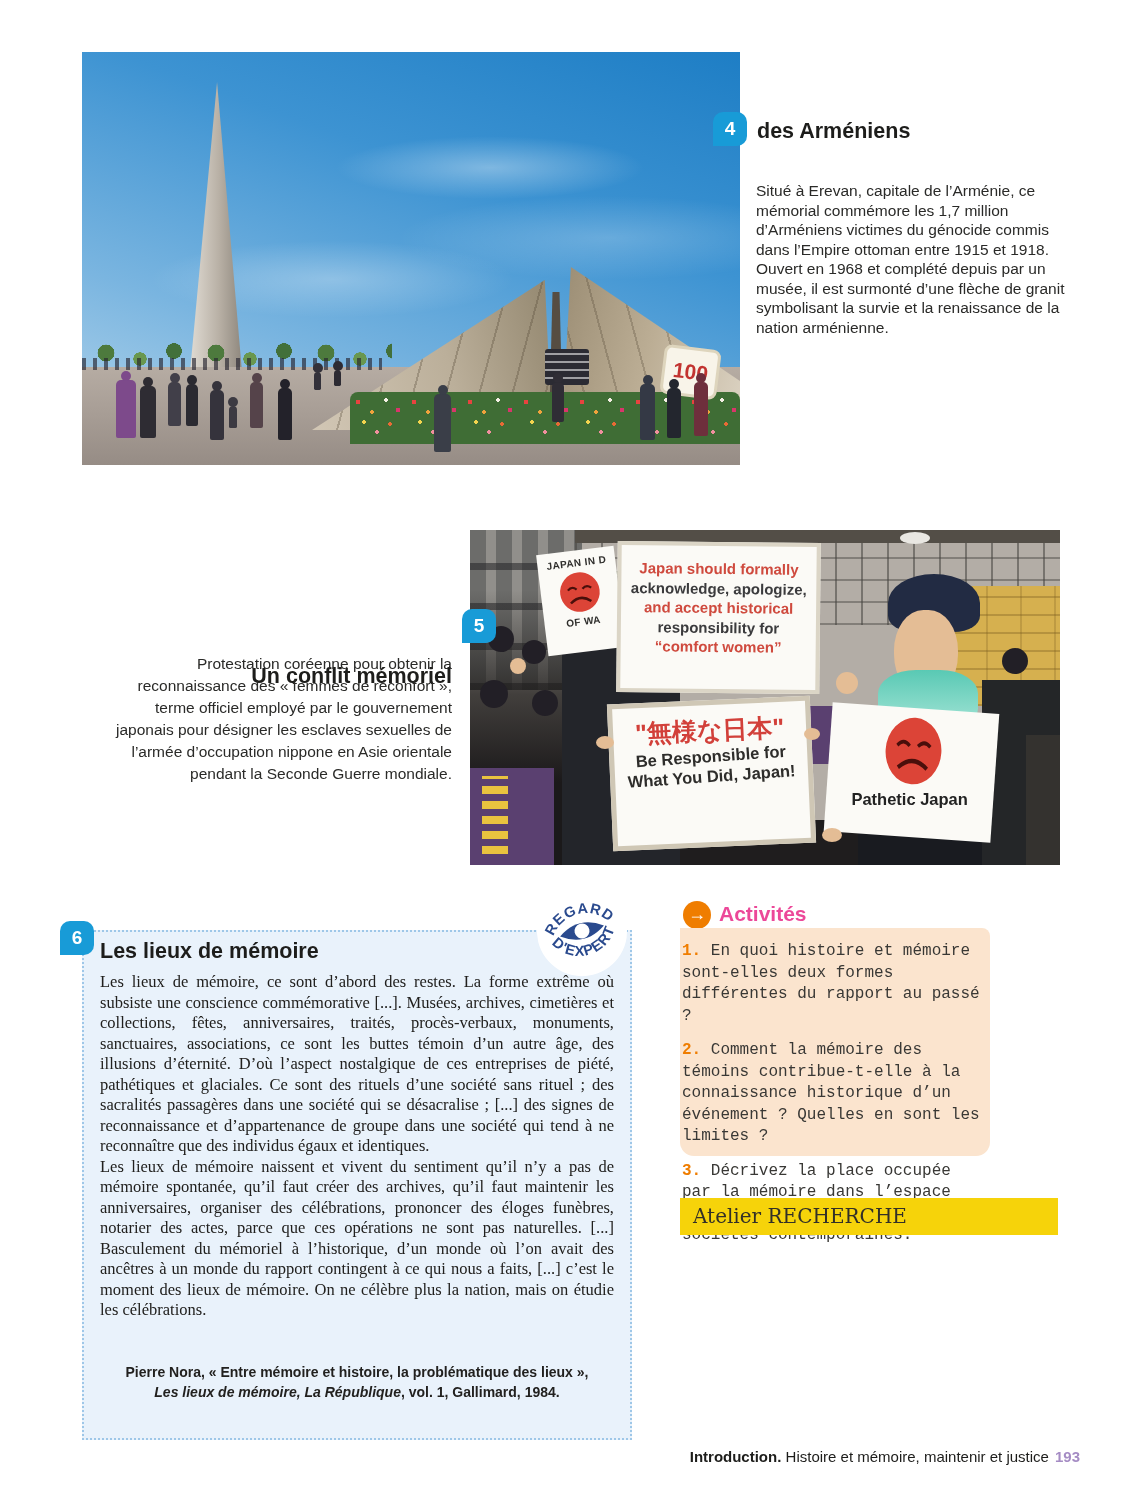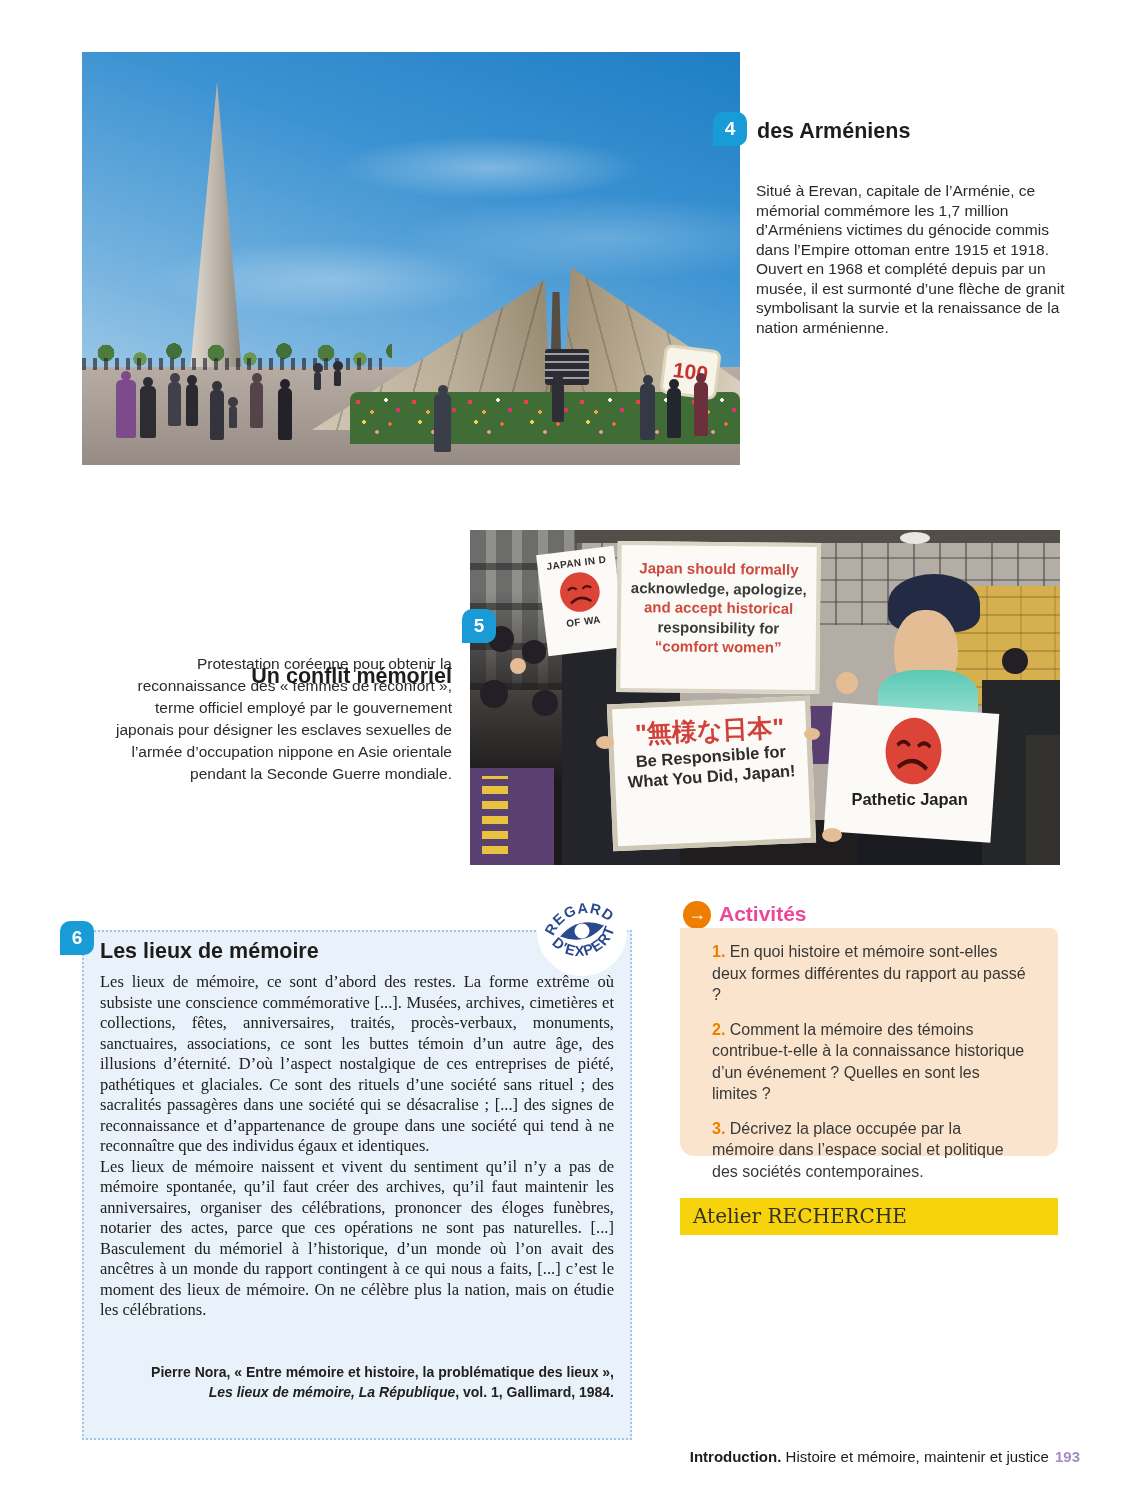--- a/index.html
+++ b/index.html
@@ -137,31 +137,31 @@
   .p2-rguy { left:512px; top:150px; width:78px; height:185px; background:#242628; }
   .p2-van { left:556px; top:205px; width:34px; height:130px; background:#34322f; }
 
   
   .nora-box { left:82px; top:930px; width:550px; height:510px; background:#e9f2fb;
     border:2px dotted #9ec7e8; }
   .nora-title { left:100px; top:938px; }
   .nora-text { left:100px; top:972px; width:514px; font-family:"Liberation Serif", serif;
     font-size:16.5px; line-height:20.5px; color:#21201e; text-align:justify; }
   .nora-text p { margin:0; }
-  .nora-cite { left:100px; top:1362px; width:514px; text-align:right; font-size:14px;
+  .nora-cite { left:100px; top:1362px; width:514px; text-align:center; font-size:14px;
     font-weight:bold; color:#22211f; line-height:20px; }
   .nora-cite .b { display:block; }
   .stamp { left:535px; top:884px; width:94px; height:94px; transform:rotate(-14deg); z-index:40; }
 
   
   .act-icon { left:683px; top:901px; width:28px; height:28px; background:#ef7d00; border-radius:50%;
     color:#fff; text-align:center; line-height:27px; font-size:18px; font-weight:bold; }
   .act-title { left:719px; top:902px; color:#ec4899; font-size:21px; font-weight:bold; }
-  .act-box { left:680px; top:928px; width:378px; height:228px; background:#fbe4ce;
-    border-radius:0 8px 14px 14px; padding:13px 32px; }
+  .act-box { left:680px; top:928px; width:310px; height:228px; background:#fbe4ce;
+    border-radius:0 8px 14px 14px; padding:13px 2px;font-family:Liberation Mono, monospace; }
   .act-item { font-size:16px; line-height:21.5px; color:#39383500; color:#393835; margin-bottom:13px; }
   .act-item .num { color:#ef7d00; font-weight:bold; }
 
   
   .atel-head { left:680px; top:1198px; width:378px; height:37px; background:#f6d30a;
     font-family:"DejaVu Serif", serif; font-size:20px; color:#323028; line-height:37px; padding-left:13px; }
   .atel-body { left:680px; top:1235px; width:378px; height:100px; background:#fdf3d6;
     font-family:"Liberation Serif", serif; font-size:16.5px; line-height:23px; color:#2b2a26;
     padding:12px 14px 0 22px; }
 

